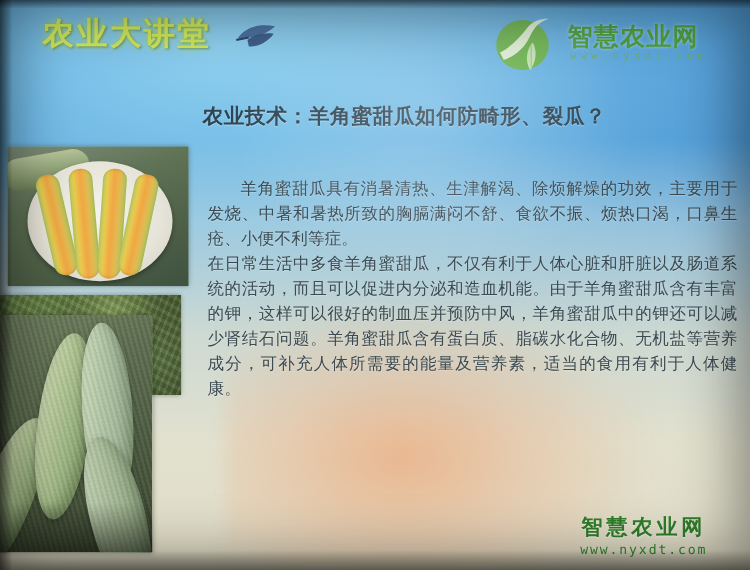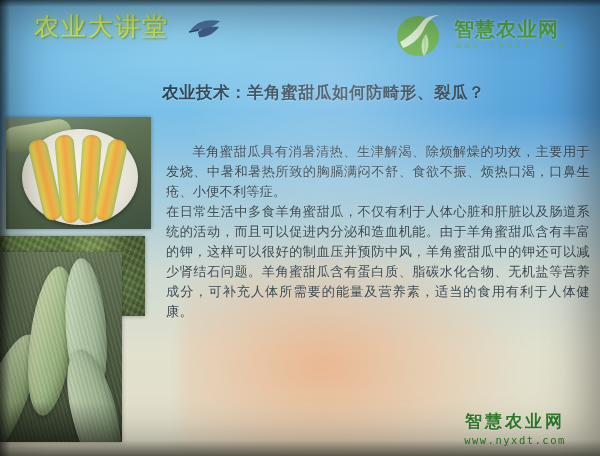--- a/index.html
+++ b/index.html
@@ -81,21 +81,21 @@
   .header {
     position: absolute;
     left: 0; right: 0; top: 0;
     height: 62px;
   }
   .brand-title {
     position: absolute;
     left: 34px; top: 10px;
     font-size: 25px;
     letter-spacing: 2px;
-    font-weight: normal;
+    font-weight: bold;
     color: #cfe65a;
     text-shadow: 0 0 6px rgba(180,220,60,0.75), 1px 1px 2px rgba(40,60,10,0.5);
     font-family: "DejaVu Sans", "Liberation Sans", sans-serif;
   }
   .leaf-icon {
     position: absolute;
     left: 188px; top: 18px;
     width: 34px; height: 24px;
   }
 

